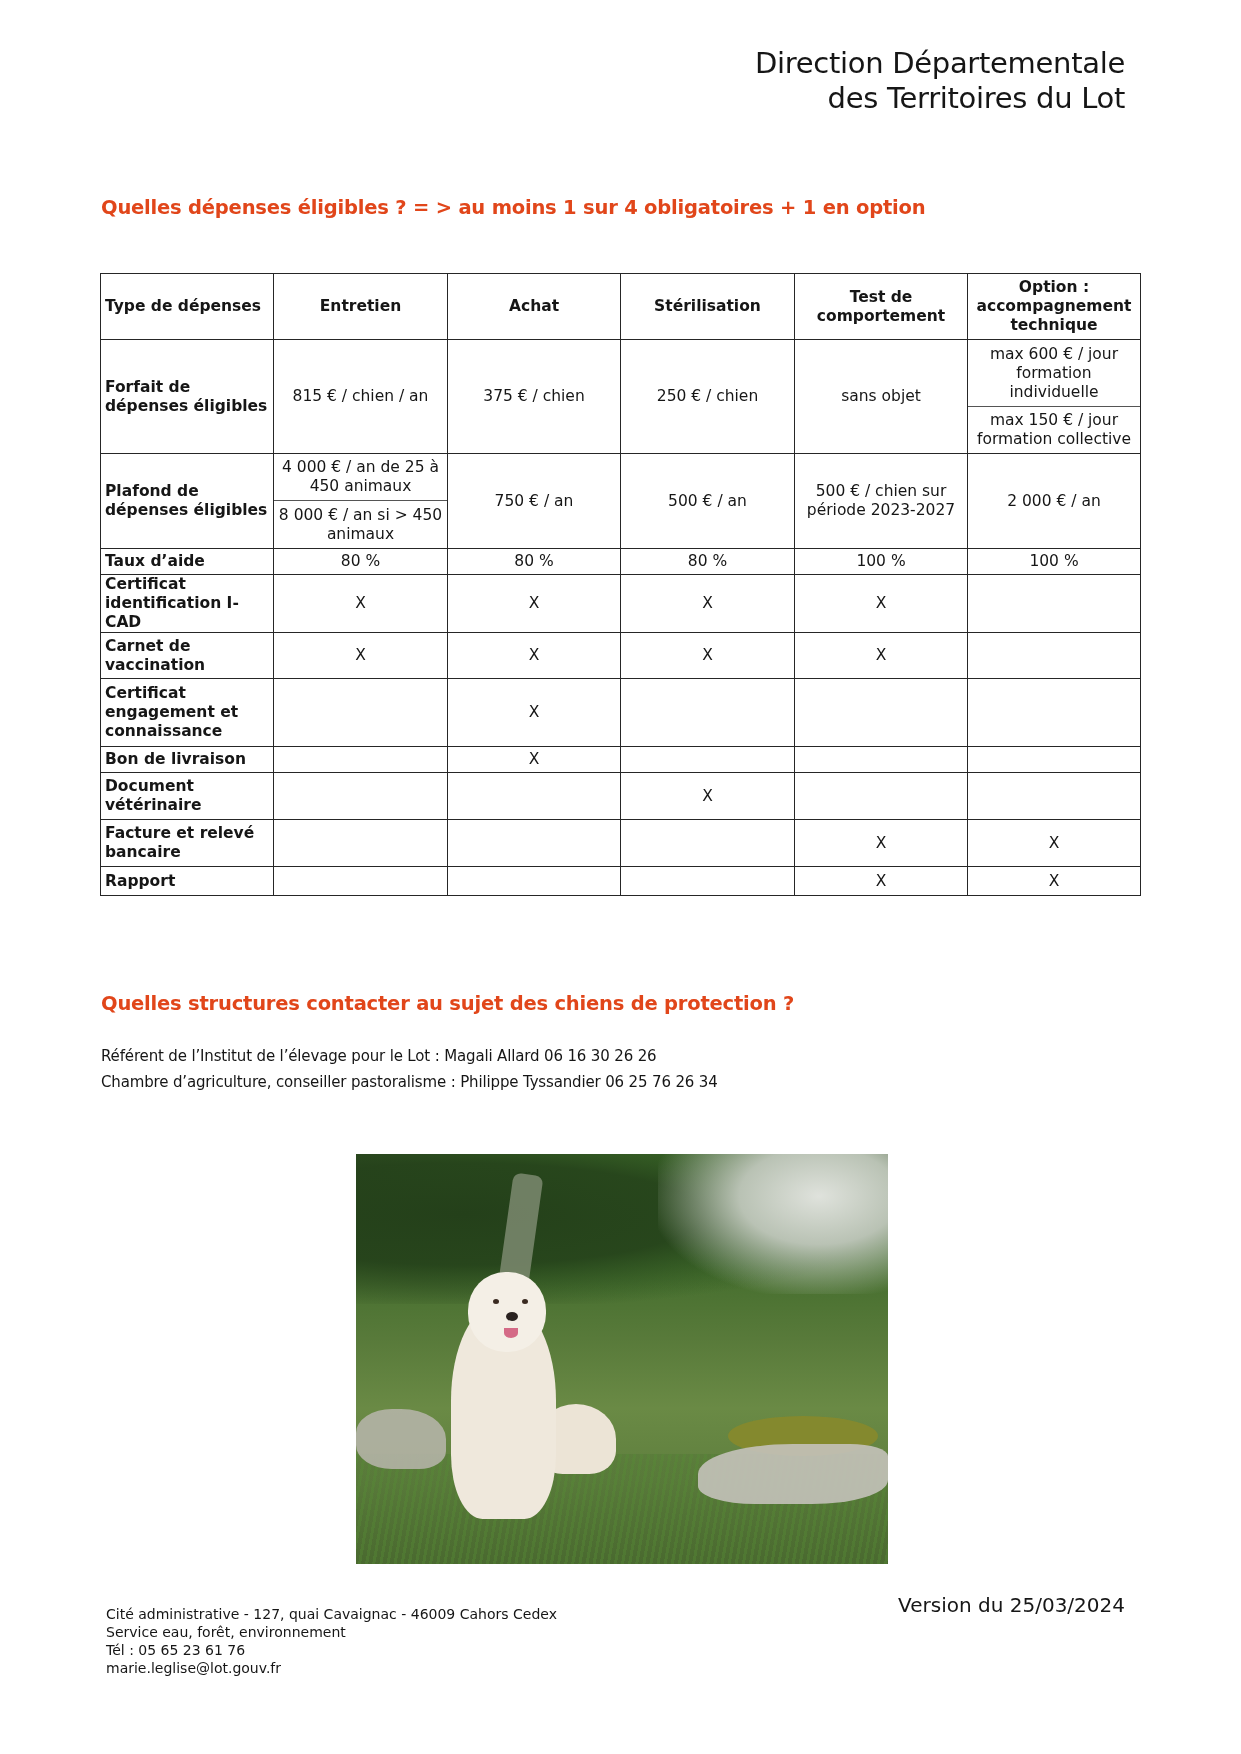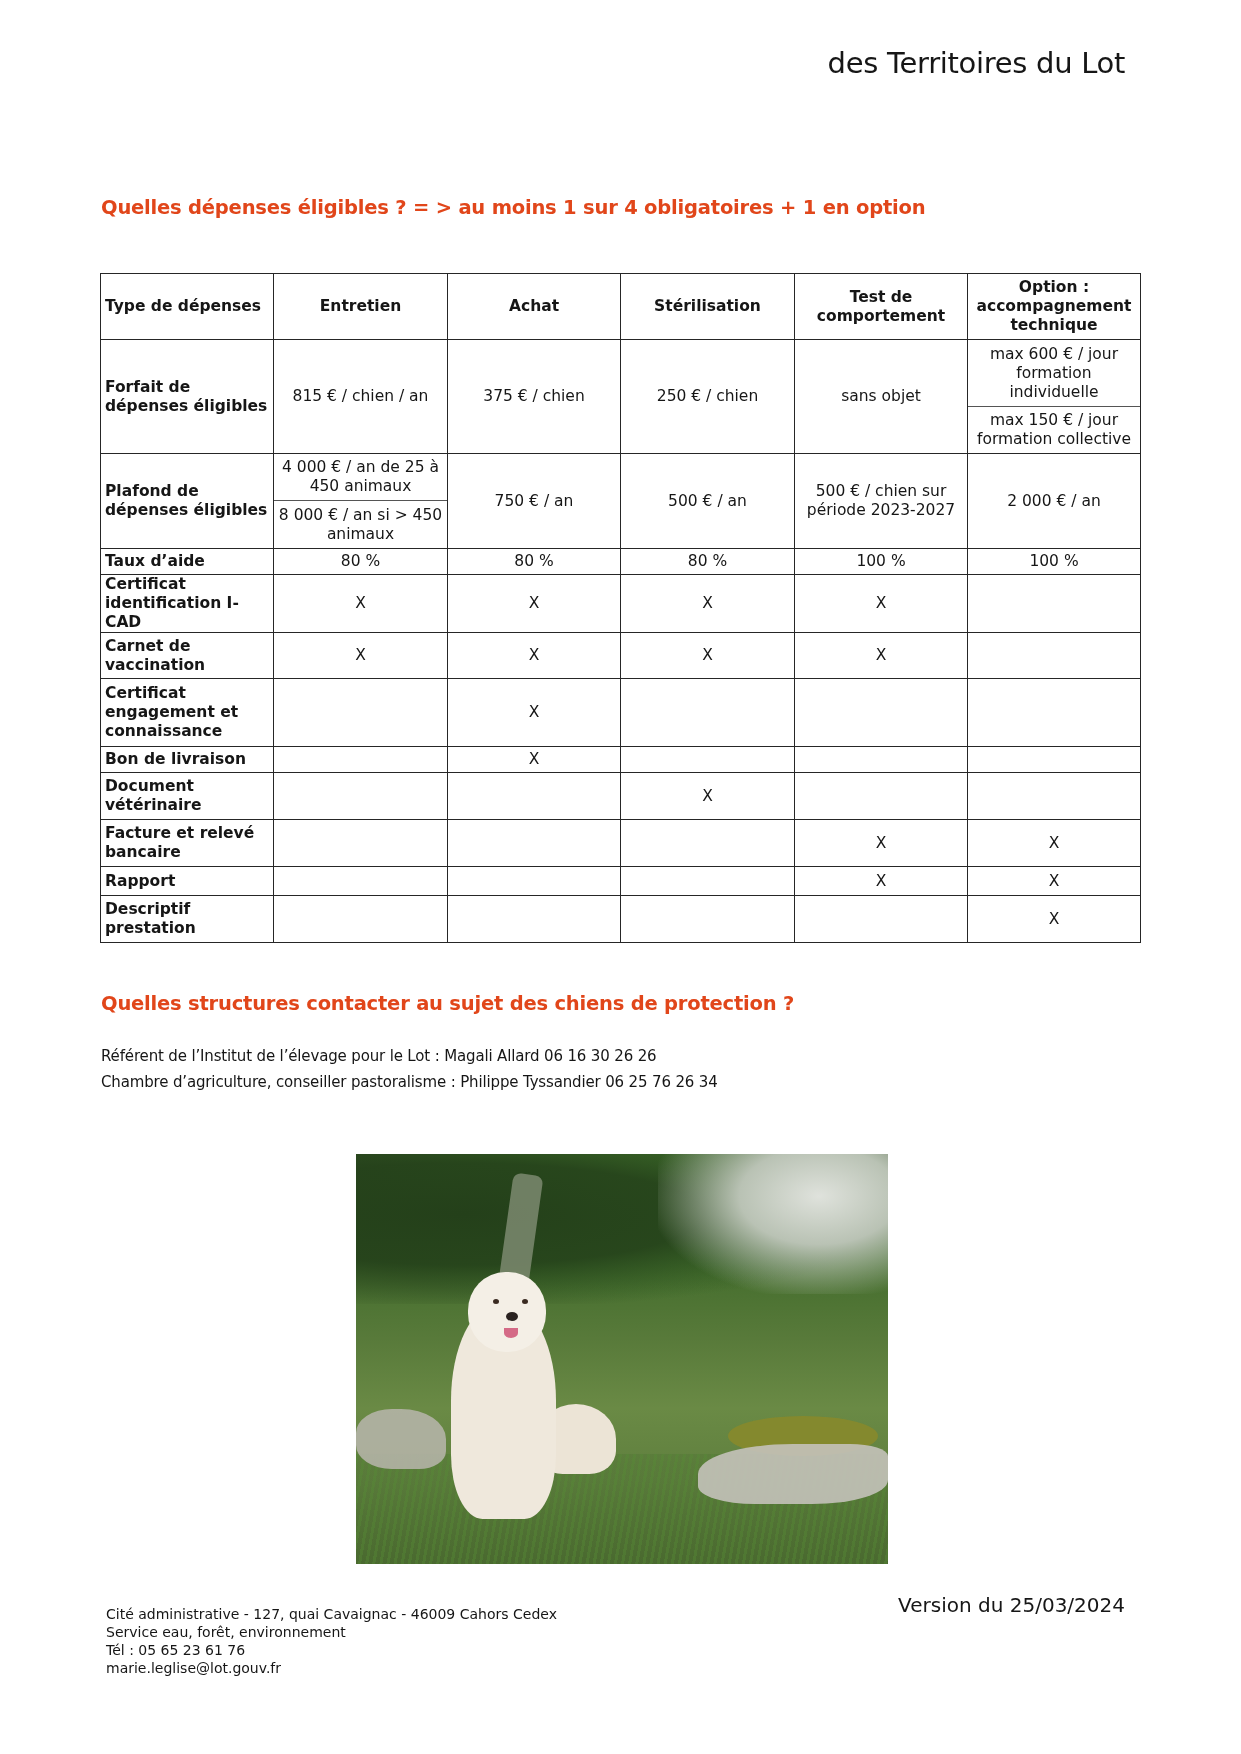--- a/index.html
+++ b/index.html
@@ -57,20 +57,21 @@
 
   .footer-left { position: absolute; left: 106px; top: 1605px; font-size: 14px; line-height: 18px;
          color: #161616; white-space: nowrap; }
   .footer-right { position: absolute; right: 116px; top: 1596px; font-size: 20px; line-height: 18px;
          color: #161616; white-space: nowrap; }
 </style>
 </head>
 <body>
 
 <div class="header-title">
+  <div>Direction Départementale</div>
   <div>des Territoires du Lot</div>
 </div>
 
 <div id="h1" class="section-heading">Quelles dépenses éligibles ? = &gt; au moins 1 sur 4 obligatoires + 1 en option</div>
 
 <table class="elig">
   <colgroup>
     <col style="width:173px">
       <col style="width:174px">
       <col style="width:173px">
@@ -170,28 +171,20 @@
     <td>X</td>
   </tr>
   <tr style="height:29px">
     <td class="rowhead">Rapport</td>
     <td></td>
     <td></td>
     <td></td>
     <td>X</td>
     <td>X</td>
   </tr>
-  <tr style="height:47px">
-    <td class="rowhead">Descriptif prestation</td>
-    <td></td>
-    <td></td>
-    <td></td>
-    <td></td>
-    <td>X</td>
-  </tr>
 </tbody>
   </table>
 
 <div id="h2" class="section-heading">Quelles structures contacter au sujet des chiens de protection ?</div>
 
 <div class="contacts">
   <div>Référent de l’Institut de l’élevage pour le Lot : Magali Allard 06 16 30 26 26</div>
   <div>Chambre d’agriculture, conseiller pastoralisme : Philippe Tyssandier 06 25 76 26 34</div>
 </div>
 

